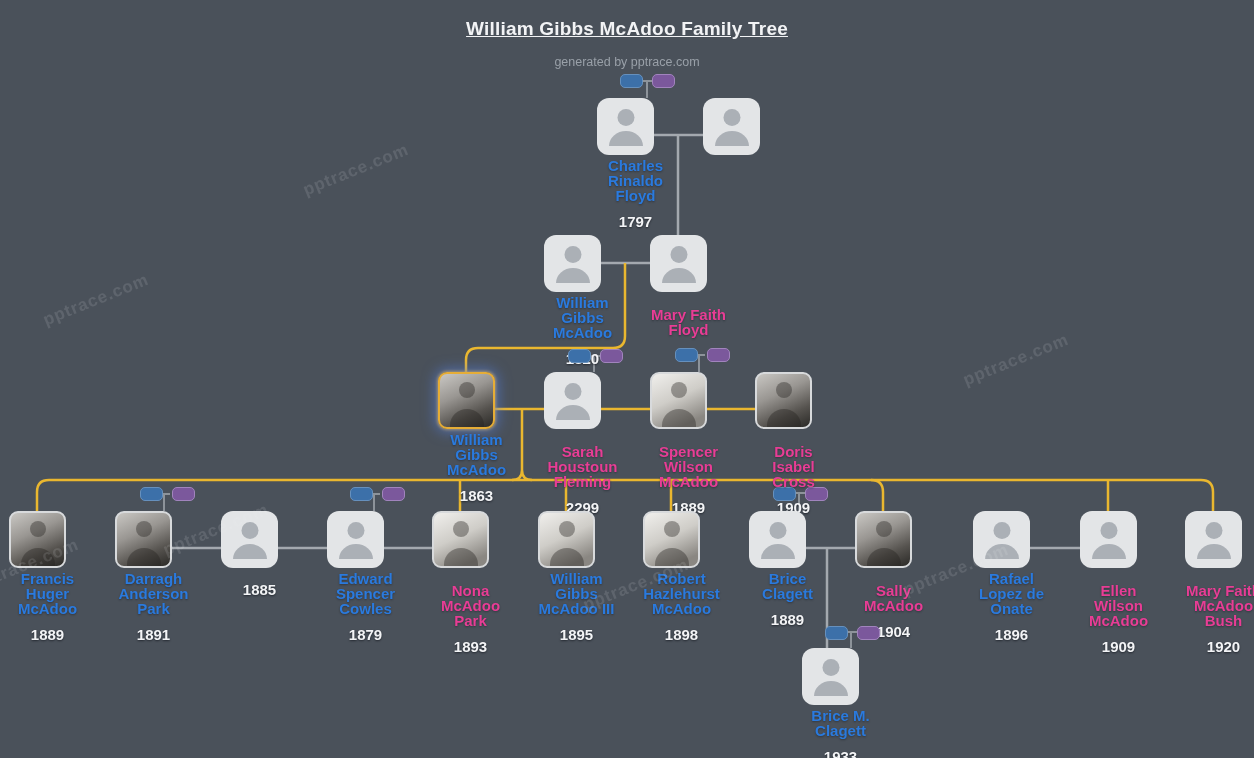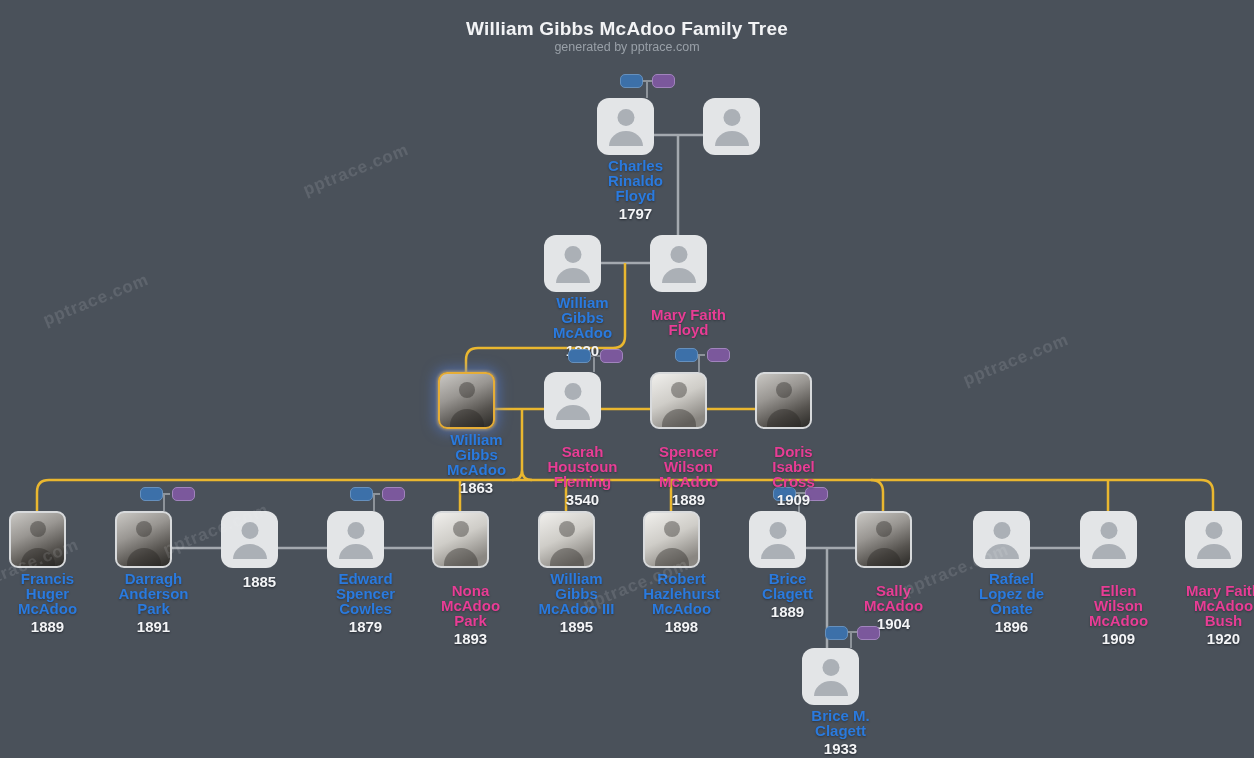--- a/index.html
+++ b/index.html
@@ -4,22 +4,22 @@
 <style>
   html,body{margin:0;padding:0;}
   body{
     width:1254px;height:758px;position:relative;overflow:hidden;
     background:#4a515a;
     font-family:"Liberation Sans", sans-serif;
     -webkit-font-smoothing:antialiased;
   }
   
   .header{position:absolute;left:0;top:18px;width:100%;text-align:center;z-index:4;}
-  .title{font-size:19px;font-weight:bold;color:#f2f3f5;letter-spacing:.2px;}
-  .subtitle{font-size:12.5px;color:#99a0a8;margin-top:0;}
+  .title{font-size:19px;font-weight:bold;color:#f2f3f5;letter-spacing:.2px;text-decoration:underline;}
+  .subtitle{font-size:12.5px;color:#99a0a8;margin-top:15px;}
   
   svg.connectors{position:absolute;left:0;top:0;z-index:1;}
   
   .person{position:absolute;width:77px;z-index:3;}
   .card{
     width:57px;height:57px;border-radius:12px;position:relative;
     background:#e3e5e7;cursor:pointer;
   }
   .card.placeholder::before{ 
     content:"";position:absolute;left:50%;top:11px;transform:translateX(-50%);
@@ -50,21 +50,21 @@
     position:absolute;top:60px;left:50%;transform:translateX(-50%);
     width:150px;text-align:center;pointer-events:none;z-index:4;
   }
   .pname{
     font-size:15px;font-weight:bold;line-height:15px;white-space:pre-line;
     text-shadow:0 1px 2px rgba(20,24,30,.45);
   }
   .pname.male{color:#2a7ade;}
   .pname.female{color:#e83d95;margin-top:12px;}
   .pyear{
-    font-size:15px;font-weight:bold;color:#f3f4f6;line-height:15px;margin-top:3px;
+    font-size:15px;font-weight:bold;color:#f3f4f6;line-height:15px;margin-top:11px;
     text-shadow:0 1px 2px rgba(10,14,20,.6);
   }
   
   .badge{position:absolute;width:55px;height:14px;z-index:5;cursor:pointer;}
   .badge.under{z-index:2;}
   .pill{position:absolute;top:0;height:14px;border-radius:5px;}
   .pill.blue{left:0;width:23px;background:#3c70a9;border:1px solid #6690bd;box-sizing:border-box;}
   .pill.purple{left:32px;width:23px;background:#7b589c;border:1px solid #a184bd;box-sizing:border-box;}
   
   .wm{
@@ -155,21 +155,21 @@
 McAdoo</div>
       <div class="pyear">1863</div>
     </div>
 </div>
 <div class="person" style="left:544px;top:372px">
   <div class="card placeholder"></div>
   <div class="plabel">
       <div class="pname female">Sarah
 Houstoun
 Fleming</div>
-      <div class="pyear">3540</div>
+      <div class="pyear">2299</div>
     </div>
 </div>
 <div class="person" style="left:650px;top:372px">
   <div class="card photo light"></div>
   <div class="plabel">
       <div class="pname female">Spencer
 Wilson
 McAdoo</div>
       <div class="pyear">1889</div>
     </div>

